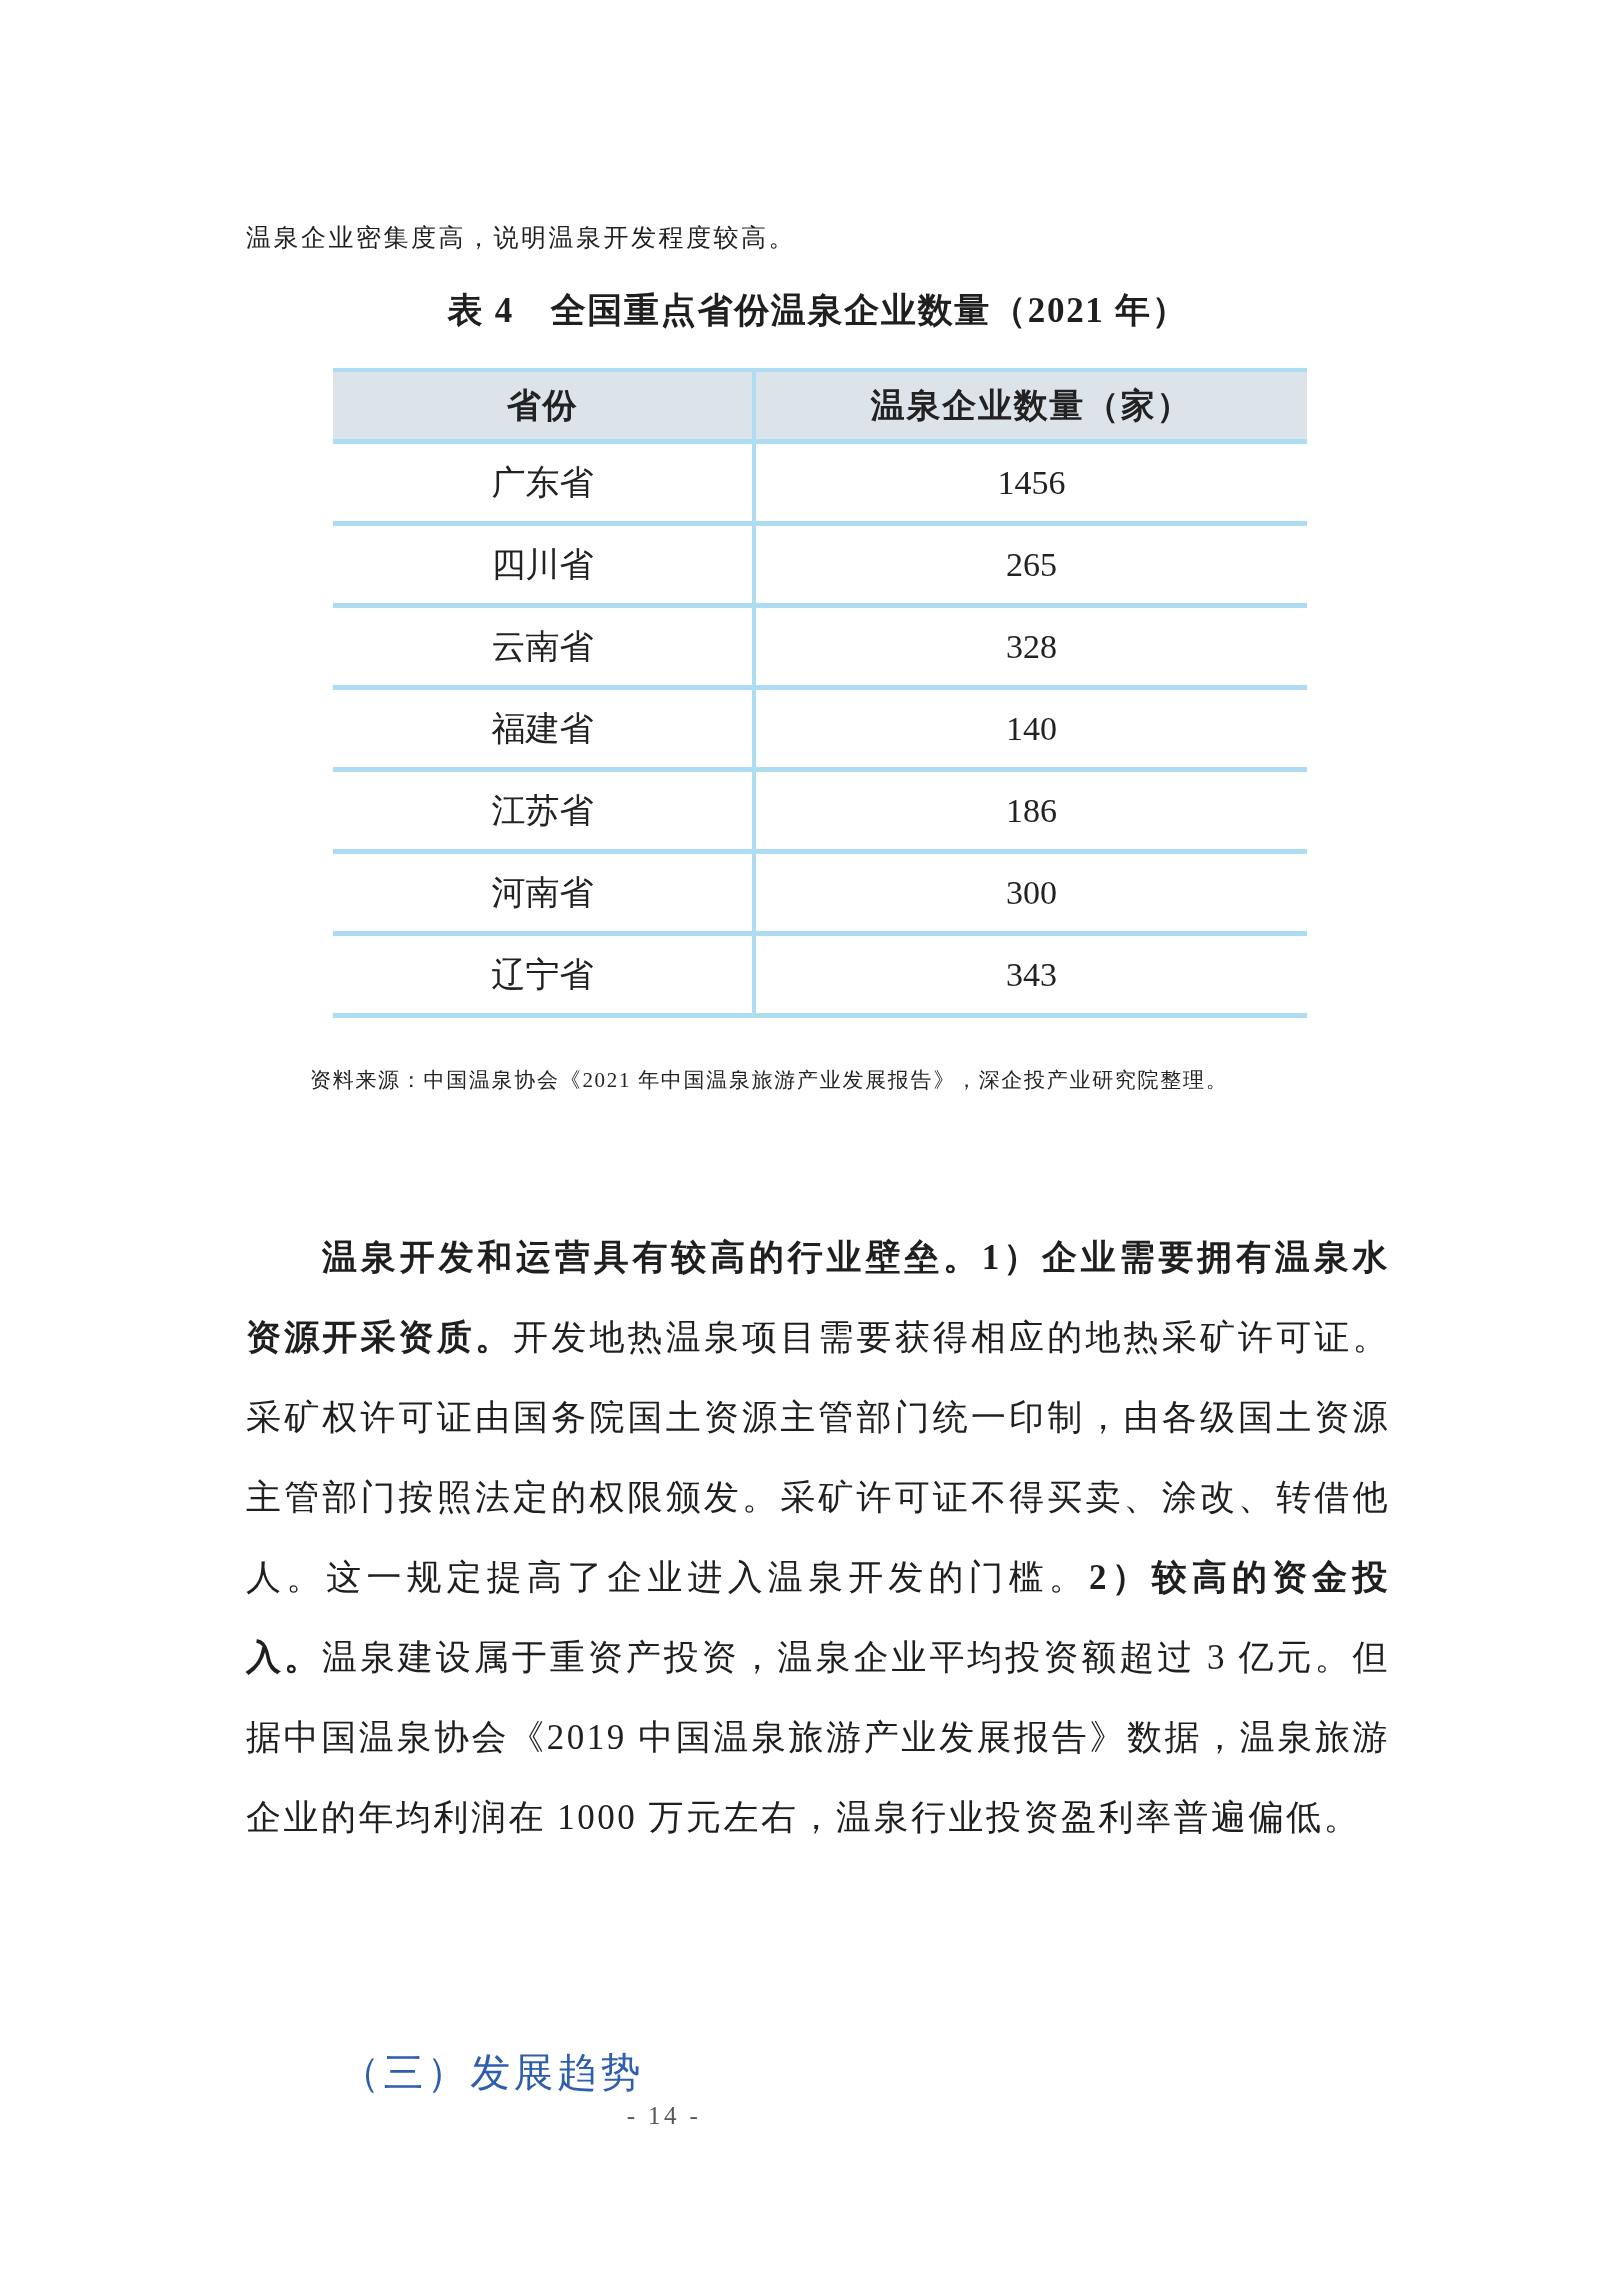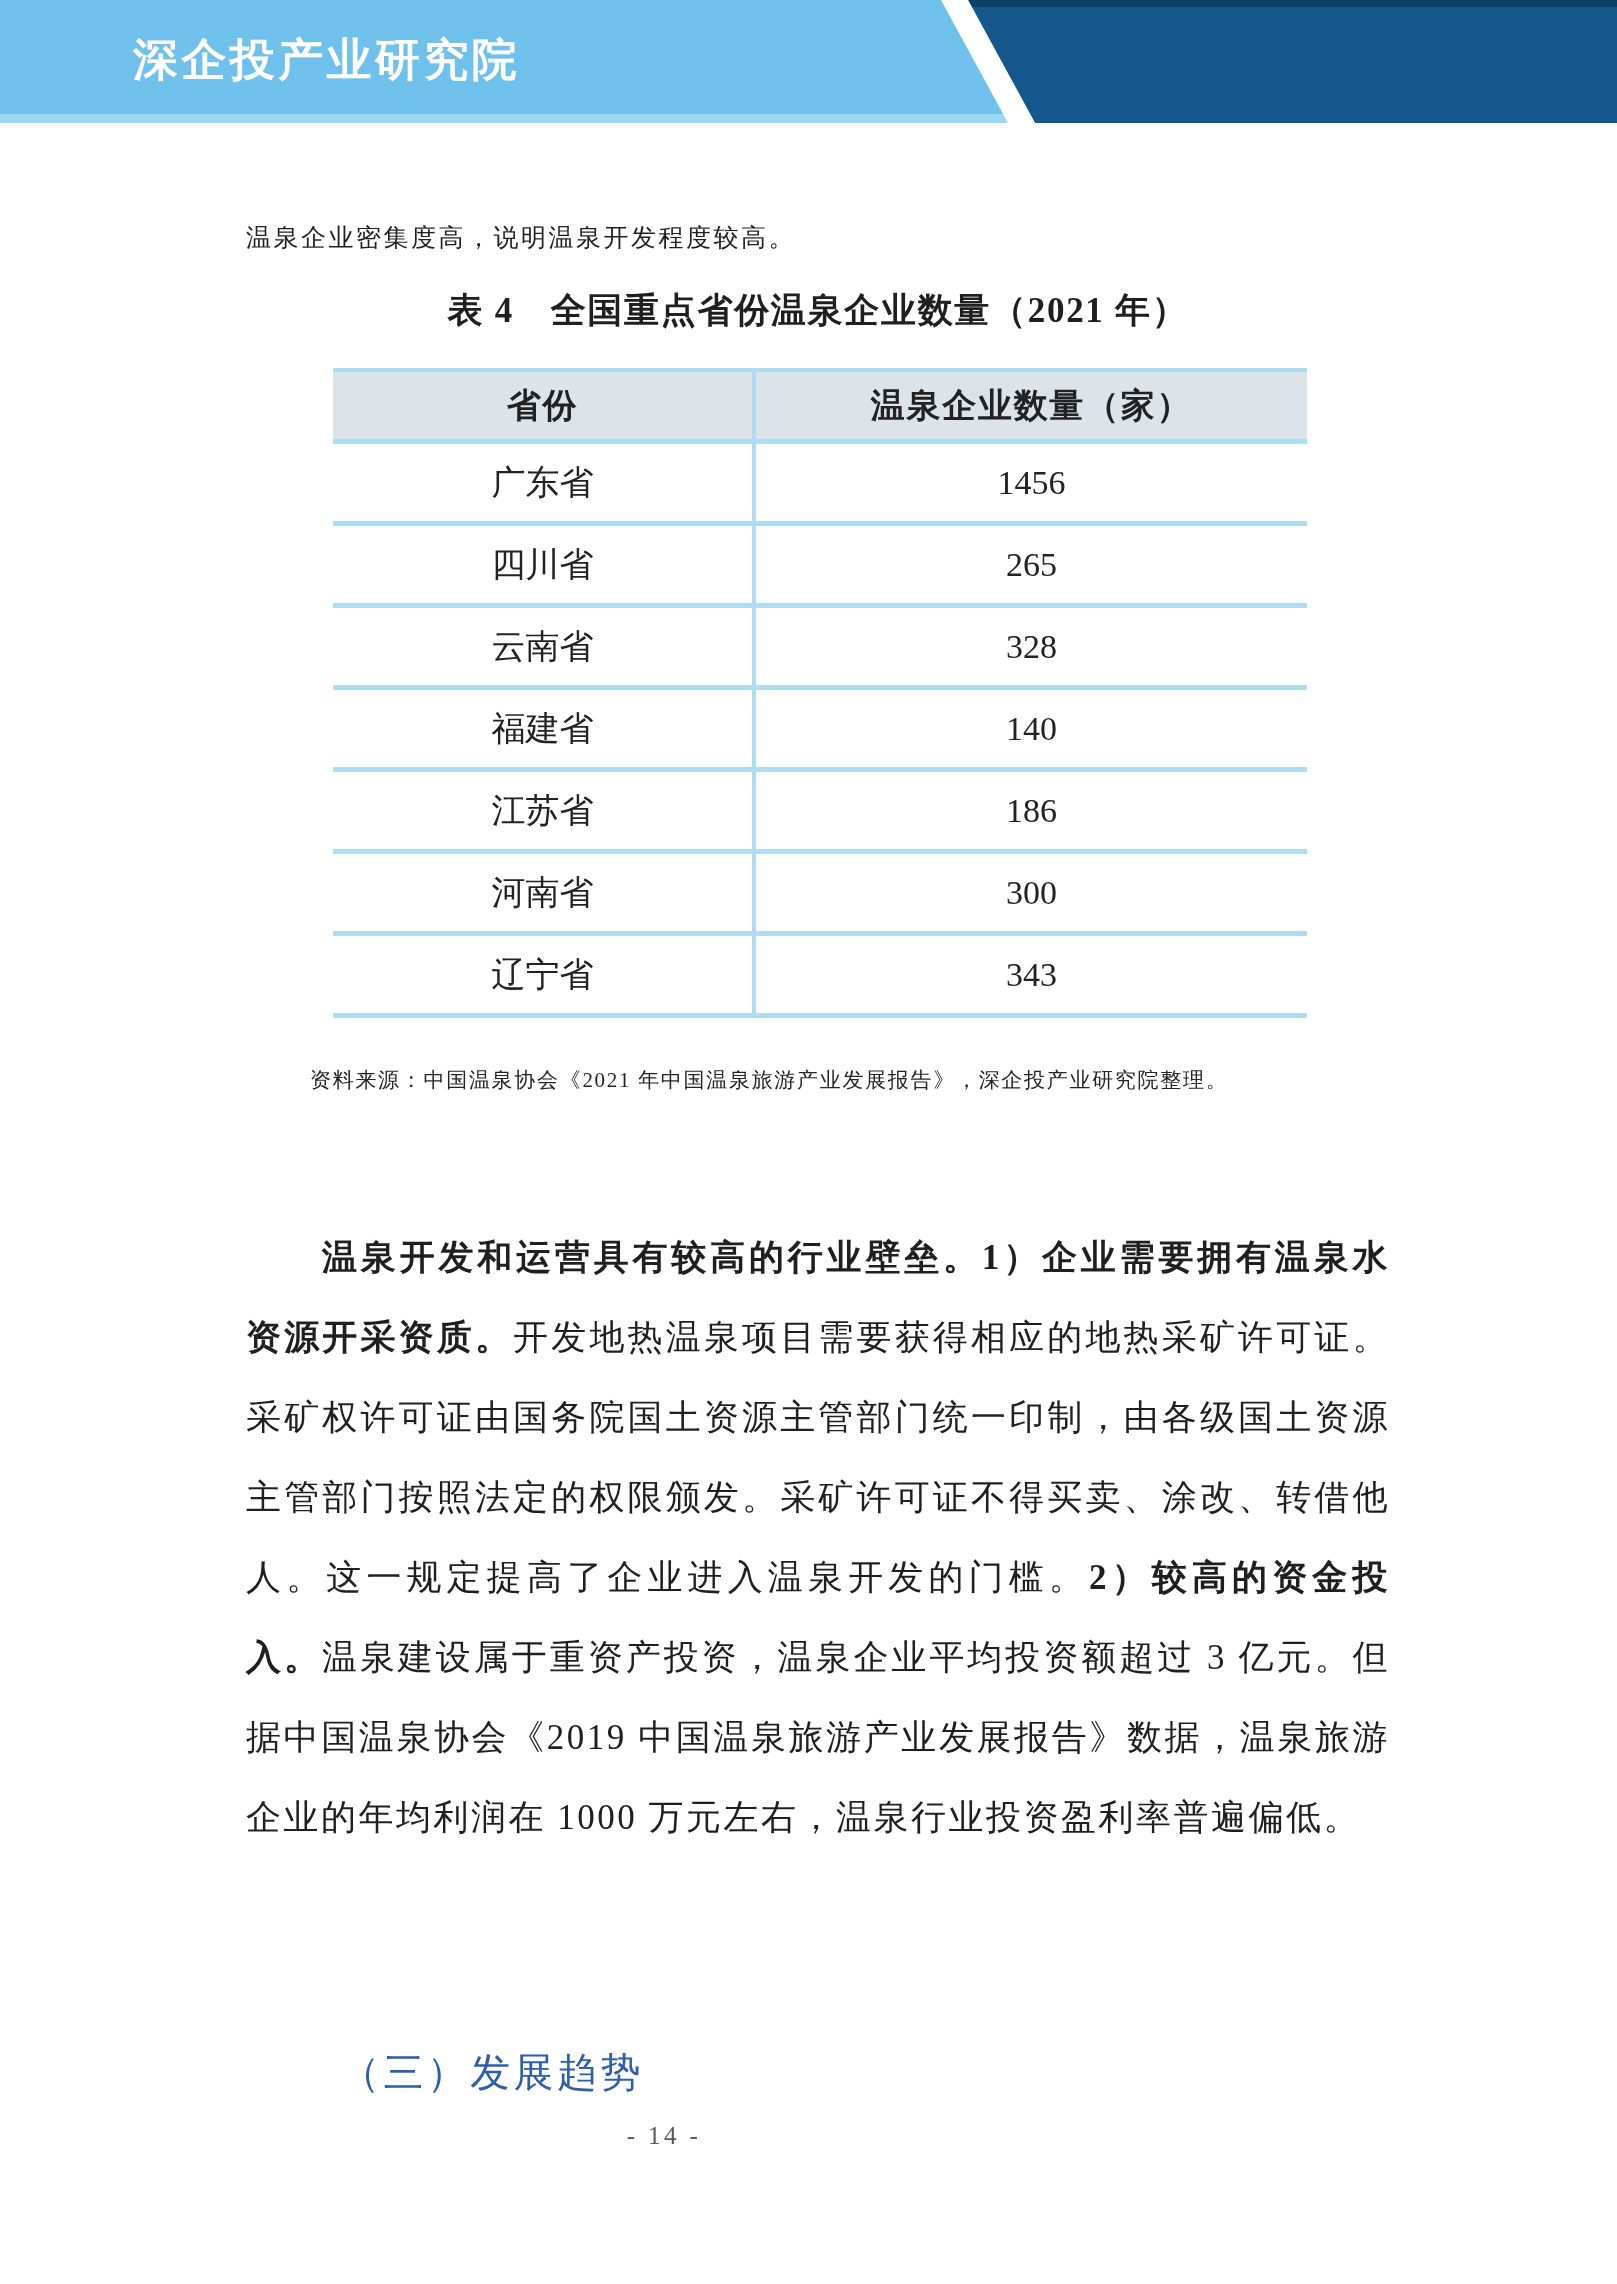--- a/index.html
+++ b/index.html
@@ -92,35 +92,28 @@
   
   .section-heading{
     position:absolute;left:246px;top:2007px;width:1144px;
     padding-left:94px;box-sizing:border-box;
     font-weight:400;font-size:40px;line-height:51px;letter-spacing:3.4px;
     color:var(--heading-blue);
   }
   
   .page-footer{
     position:absolute;left:0;top:2102px;width:1328px;
-    text-align:center;font-size:25px;letter-spacing:3.4px;color:var(--muted-ink);margin-top:20px;
+    text-align:center;font-size:25px;letter-spacing:3.4px;color:var(--muted-ink);
   }
 </style>
 </head>
 <body>
 
 <div class="page">
 
-  <div class="header-band">
-    <div class="brand">深企投产业研究院</div>
-    <div class="deco-wrap">
-      <div class="deco-poly"></div>
-      <div class="deco-stripe"></div>
-    </div>
-  </div>
 
   <p class="intro-line">温泉企业密集度高，说明温泉开发程度较高。</p>
 
   <div class="table-title">表 4　全国重点省份温泉企业数量（2021 年）</div>
 
   <table class="hs-table">
     <colgroup>
         <col class="c1">
         <col class="c2">
       </colgroup>

